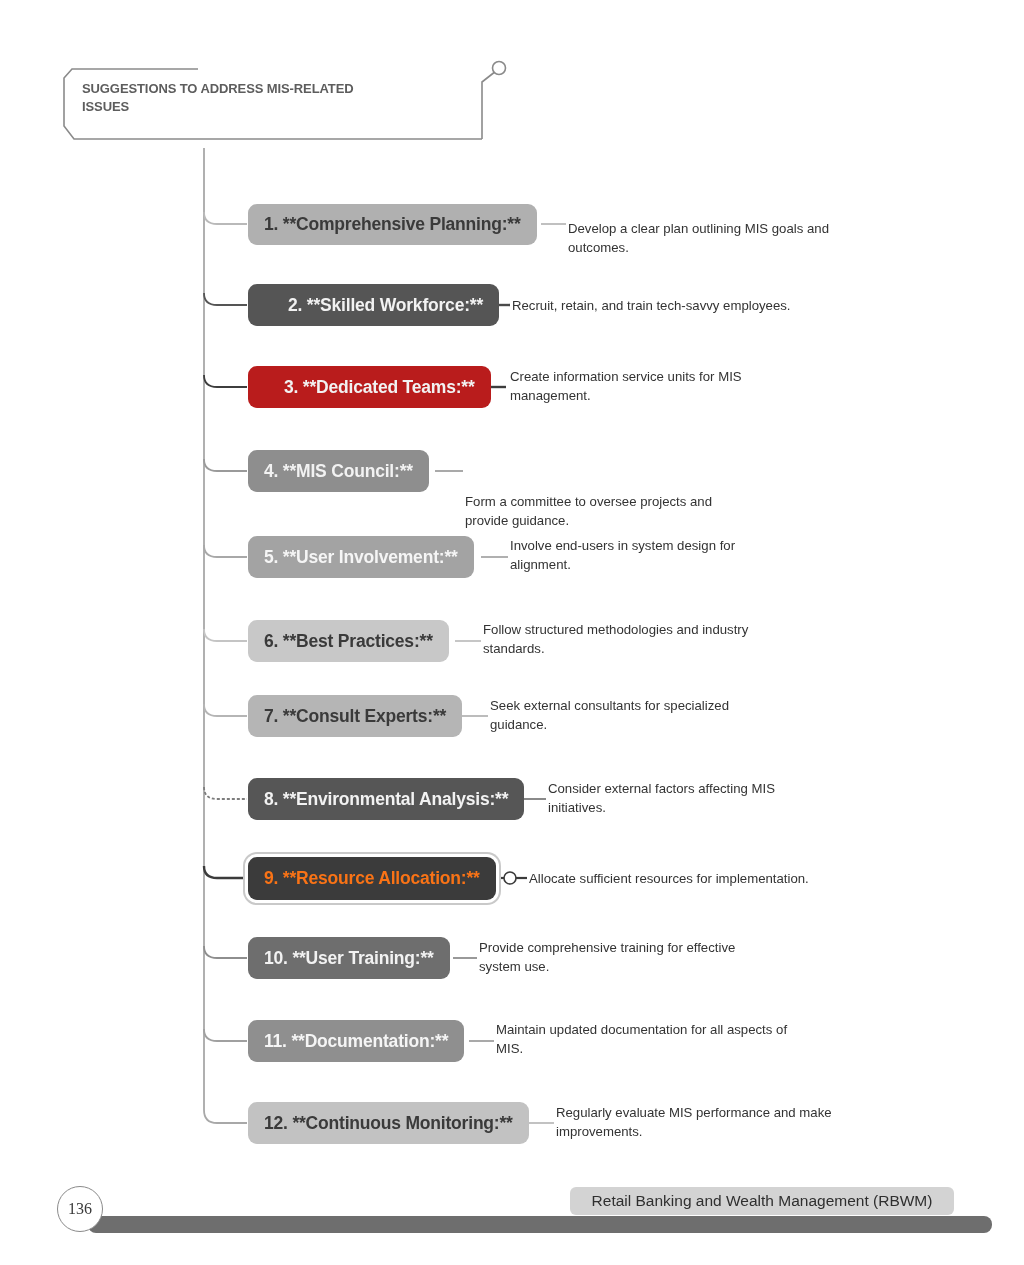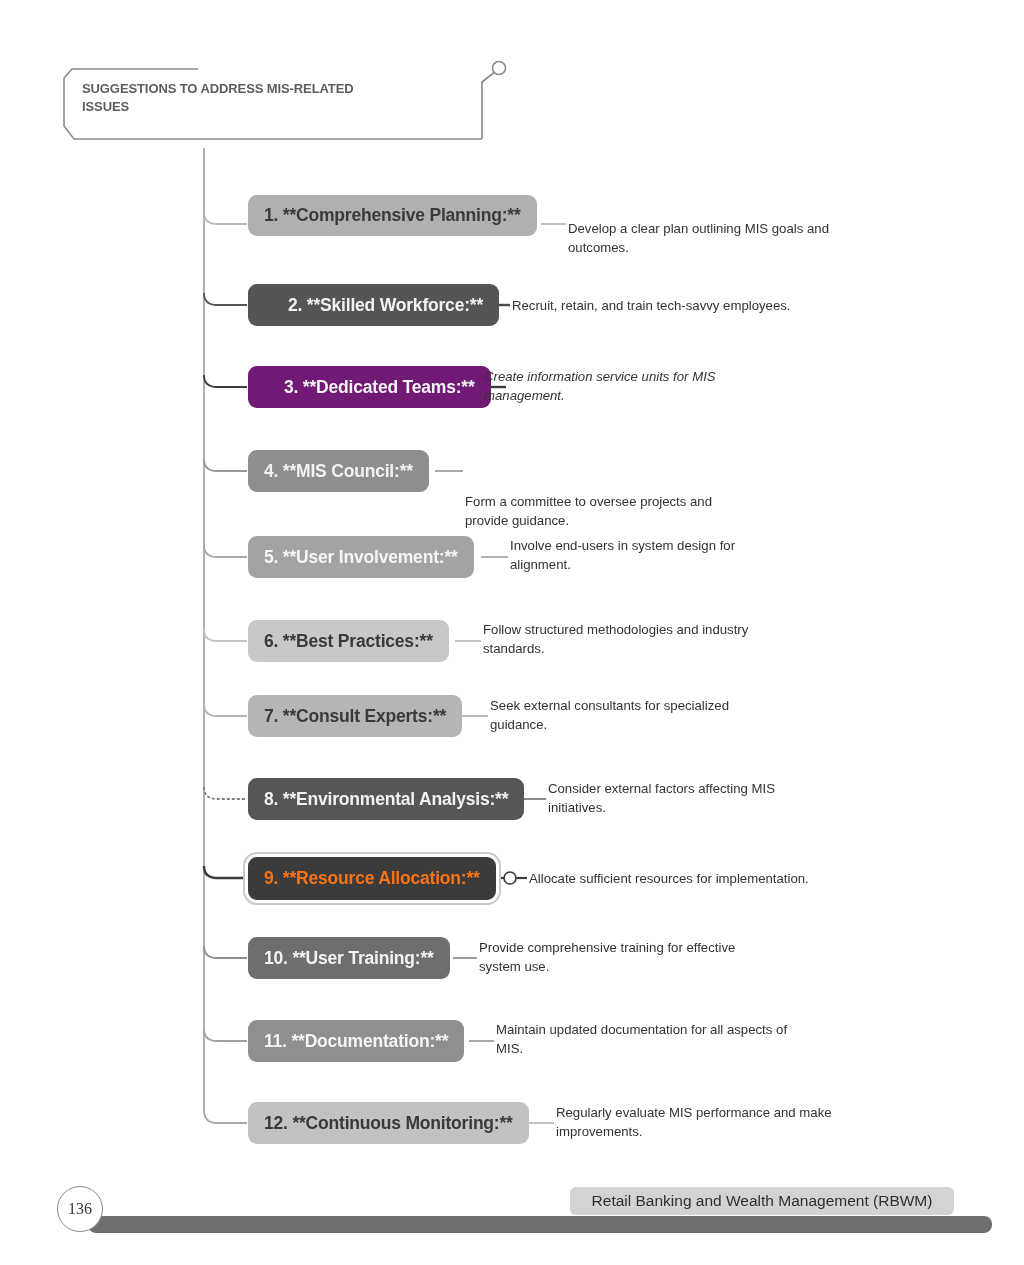--- a/index.html
+++ b/index.html
@@ -169,34 +169,34 @@
       <line x1="520" y1="799" x2="546" y2="799" stroke="#7d7d7d"></line>
       <line x1="494" y1="878" x2="504" y2="878" stroke="#3b3b3b" stroke-width="2.2"></line>
       <line x1="516" y1="878" x2="527" y2="878" stroke="#3b3b3b" stroke-width="2.2"></line>
       <circle cx="510" cy="878" r="6" fill="#ffffff" stroke="#3b3b3b" stroke-width="1.6"></circle>
       <line x1="453" y1="958" x2="477" y2="958" stroke="#8e8e8e"></line>
       <line x1="469" y1="1041" x2="494" y2="1041" stroke="#a0a0a0"></line>
       <line x1="528" y1="1123" x2="554" y2="1123" stroke="#bcbcbc"></line>
     </g>
   </svg>
 
-  <div class="node" style="left: 248px; top: 195px; height: 41px; background: rgb(176, 176, 176); color: rgb(58, 58, 58);">
+  <div class="node" style="left: 248px; top: 204px; height: 41px; background: rgb(176, 176, 176); color: rgb(58, 58, 58);">
     <span>1. **Comprehensive Planning:**</span>
   </div>
   <div class="desc" style="left:568px;top:220px;width:288px;">Develop a clear plan outlining MIS goals and outcomes.</div>
 
   <div class="node" style="left: 248px; top: 284px; height: 42px; background: rgb(85, 85, 85); color: rgb(242, 242, 242); padding-left: 40px;">
     <span>2. **Skilled Workforce:**</span>
   </div>
   <div class="desc" style="left:512px;top:297px;width:320px;">Recruit, retain, and train tech-savvy employees.</div>
 
-  <div class="node" style="left: 248px; top: 366px; height: 42px; background: #701a75; color: rgb(242, 242, 242); padding-left: 36px;">
+  <div class="node" style="left: 248px; top: 366px; height: 42px; background: #b91c1c; color: rgb(242, 242, 242); padding-left: 36px;">
     <span>3. **Dedicated Teams:**</span>
   </div>
-  <div class="desc" style="left:484px;top:368px;width:268px;font-style:italic;">Create information service units for MIS management.</div>
+  <div class="desc" style="left:510px;top:368px;width:268px;">Create information service units for MIS management.</div>
 
   <div class="node" style="left: 248px; top: 450px; height: 42px; background: rgb(142, 142, 142); color: rgb(242, 242, 242);">
     <span>4. **MIS Council:**</span>
   </div>
   <div class="desc" style="left:465px;top:452px;width:276px;margin-top:41px;">Form a committee to oversee projects and provide guidance.</div>
 
   <div class="node" style="left: 248px; top: 536px; height: 42px; background: rgb(163, 163, 163); color: rgb(245, 245, 245);">
     <span>5. **User Involvement:**</span>
   </div>
   <div class="desc" style="left:510px;top:537px;width:268px;">Involve end-users in system design for alignment.</div>

